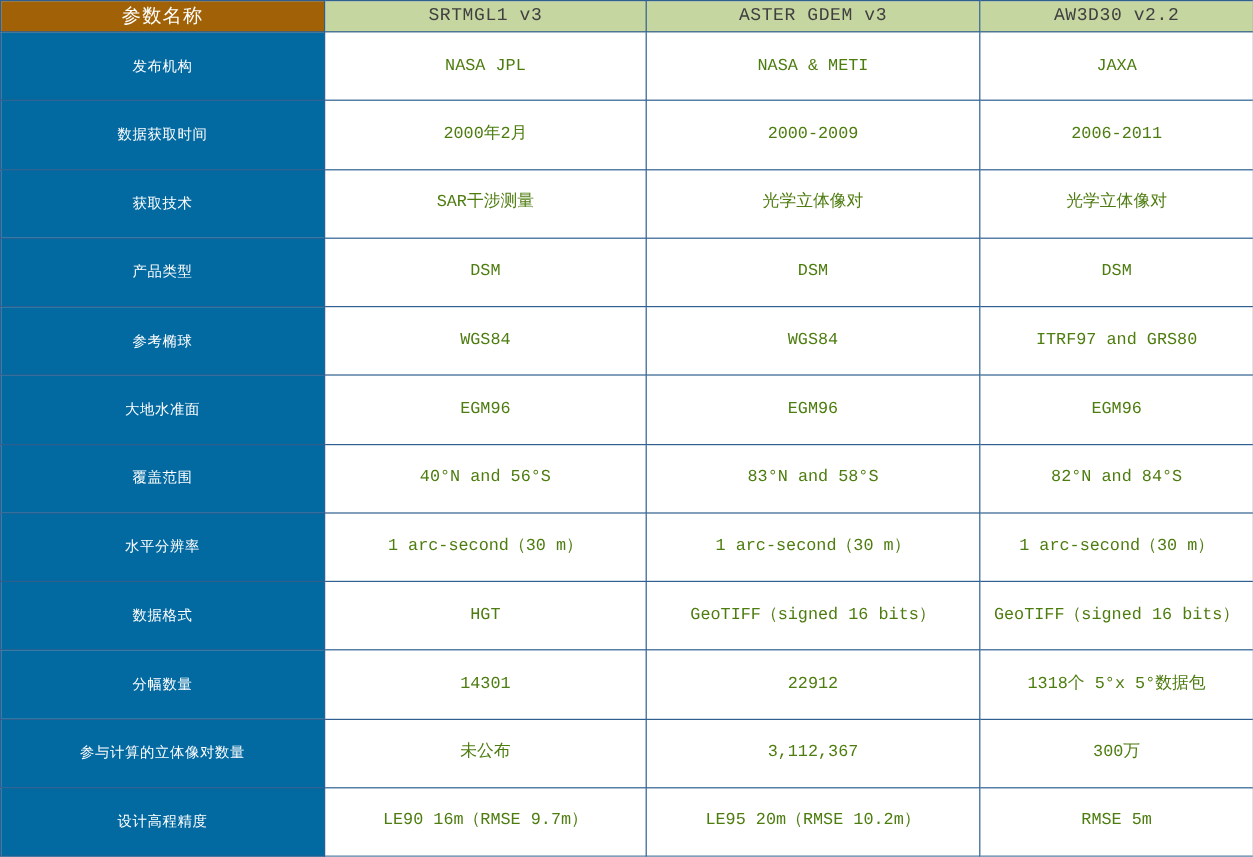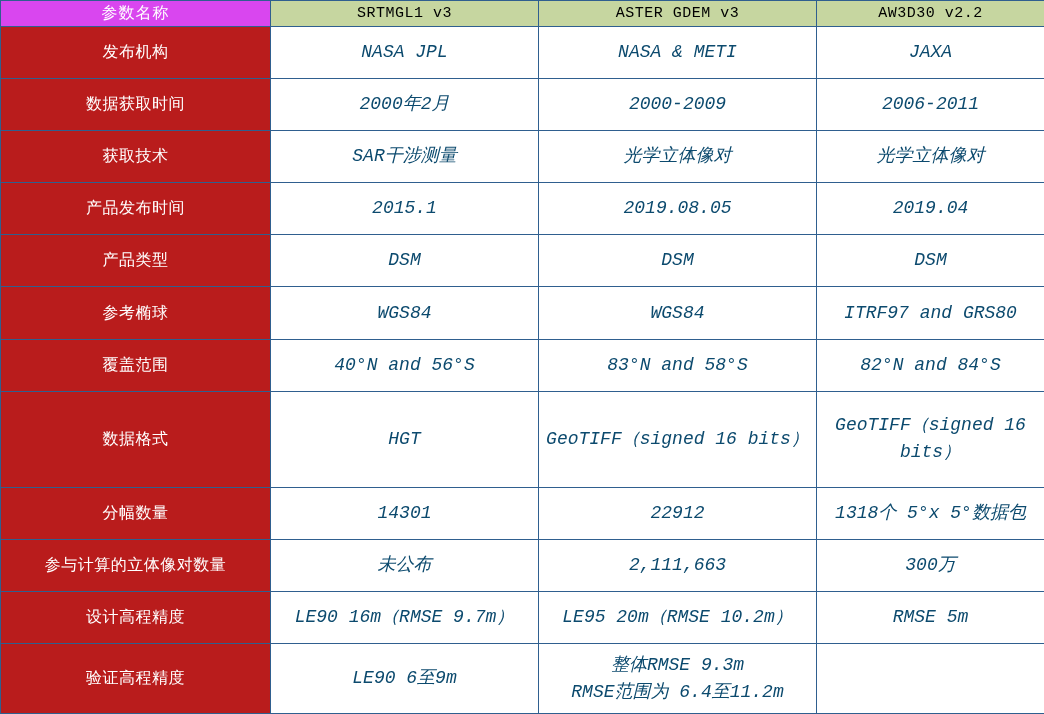--- a/index.html
+++ b/index.html
@@ -31,50 +31,49 @@
   table.dem-table td, table.dem-table th {
     border: 1px solid #2f5f8f;
     text-align: center;
     vertical-align: middle;
     font-weight: normal;
     padding: 2px 4px;
     box-sizing: border-box;
   }
   
   th.head-param {
-    background: #d946ef;
+    background: #a16207;
     color: #ffffff;
     font-size: 16px;
     font-weight: bold;
     letter-spacing: 1px;
   }
   th.head-col {
     background: #c6d6a0;
-    color: #000000;
+    color: #404040;
     font-size: 15px;
     font-weight: bold;
     font-family: "Liberation Mono", monospace;
     letter-spacing: 0.5px;
     margin-left: 40px;
   }
   
   td.label-cell {
-    background: #b91c1c;
+    background: #0369a1;
     color: #ffffff;
-    font-size: 16px;
+    font-size: 12px;
     letter-spacing: 0.5px;
   }
   
   td.value-cell {
     background: #ffffff;
-    color: #0c4a6e;
-    font-size: 18px;
+    color: #4d7c0f;
+    font-size: 14px;
     font-family: "Liberation Mono", monospace;
     line-height: 1.5;
-    font-style: italic;
   }
   td.value-cell .line {
     display: block;
     white-space: nowrap;
   }
 </style>
 </head>
 <body>
 
 <div id="table-wrap">
@@ -106,71 +105,68 @@
         <td class="value-cell">2000-2009</td>
         <td class="value-cell">2006-2011</td>
       </tr>
       <tr>
         <td class="label-cell">获取技术</td>
         <td class="value-cell">SAR干涉测量</td>
         <td class="value-cell">光学立体像对</td>
         <td class="value-cell">光学立体像对</td>
       </tr>
       <tr>
-        <td class="label-cell">产品发布时间</td>
-        <td class="value-cell">2015.1</td>
-        <td class="value-cell">2019.08.05</td>
-        <td class="value-cell">2019.04</td>
-      </tr>
-      <tr>
         <td class="label-cell">产品类型</td>
         <td class="value-cell">DSM</td>
         <td class="value-cell">DSM</td>
         <td class="value-cell">DSM</td>
       </tr>
       <tr>
         <td class="label-cell">参考椭球</td>
         <td class="value-cell">WGS84</td>
         <td class="value-cell">WGS84</td>
         <td class="value-cell">ITRF97 and GRS80</td>
       </tr>
       <tr>
+        <td class="label-cell">大地水准面</td>
+        <td class="value-cell">EGM96</td>
+        <td class="value-cell">EGM96</td>
+        <td class="value-cell">EGM96</td>
+      </tr>
+      <tr>
         <td class="label-cell">覆盖范围</td>
         <td class="value-cell">40°N and 56°S</td>
         <td class="value-cell">83°N and 58°S</td>
         <td class="value-cell">82°N and 84°S</td>
+      </tr>
+      <tr>
+        <td class="label-cell">水平分辨率</td>
+        <td class="value-cell">1 arc-second（30 m）</td>
+        <td class="value-cell">1 arc-second（30 m）</td>
+        <td class="value-cell">1 arc-second（30 m）</td>
       </tr>
       <tr>
         <td class="label-cell">数据格式</td>
         <td class="value-cell">HGT</td>
         <td class="value-cell">GeoTIFF（signed 16 bits）</td>
         <td class="value-cell">GeoTIFF（signed 16 bits）</td>
       </tr>
       <tr>
         <td class="label-cell">分幅数量</td>
         <td class="value-cell">14301</td>
         <td class="value-cell">22912</td>
         <td class="value-cell">1318个 5°x 5°数据包</td>
       </tr>
       <tr>
         <td class="label-cell">参与计算的立体像对数量</td>
         <td class="value-cell">未公布</td>
-        <td class="value-cell">2,111,663</td>
+        <td class="value-cell">3,112,367</td>
         <td class="value-cell">300万</td>
       </tr>
       <tr>
         <td class="label-cell">设计高程精度</td>
         <td class="value-cell">LE90 16m（RMSE 9.7m）</td>
         <td class="value-cell">LE95 20m（RMSE 10.2m）</td>
         <td class="value-cell">RMSE 5m</td>
       </tr>
-      <tr style="height:70px;">
-        <td class="label-cell">验证高程精度</td>
-        <td class="value-cell">LE90 6至9m</td>
-        <td class="value-cell">
-          <span class="line">整体RMSE 9.3m</span>
-          <span class="line">RMSE范围为 6.4至11.2m</span>
-        </td>
-        <td class="value-cell"></td>
-      </tr>
     </tbody>
   </table>
 </div>
 
 </body></html>

